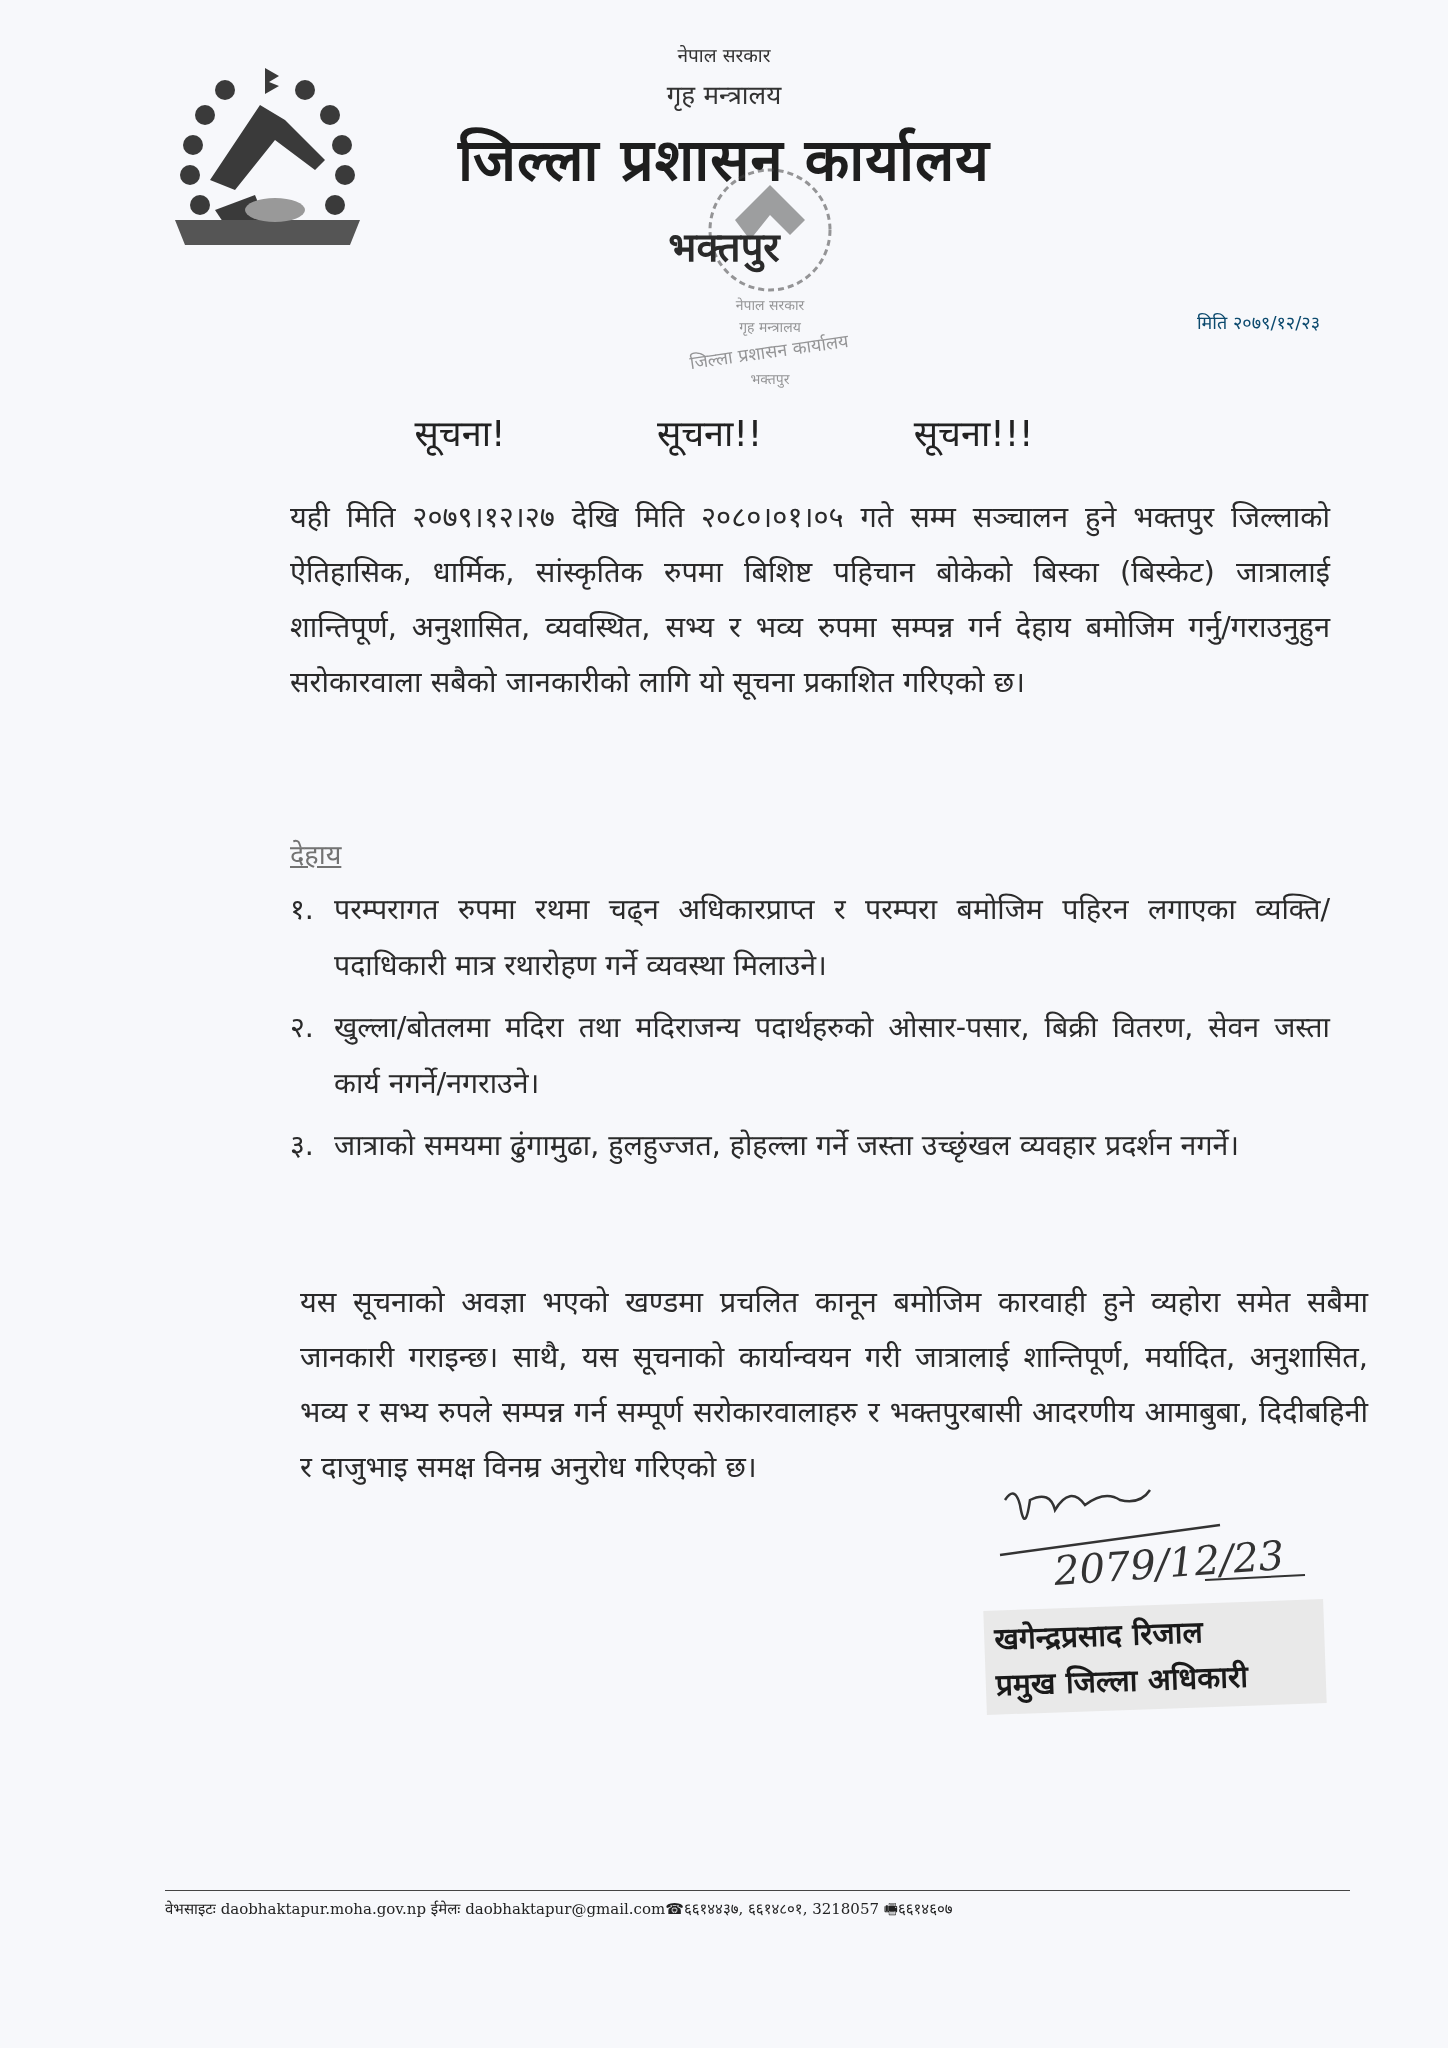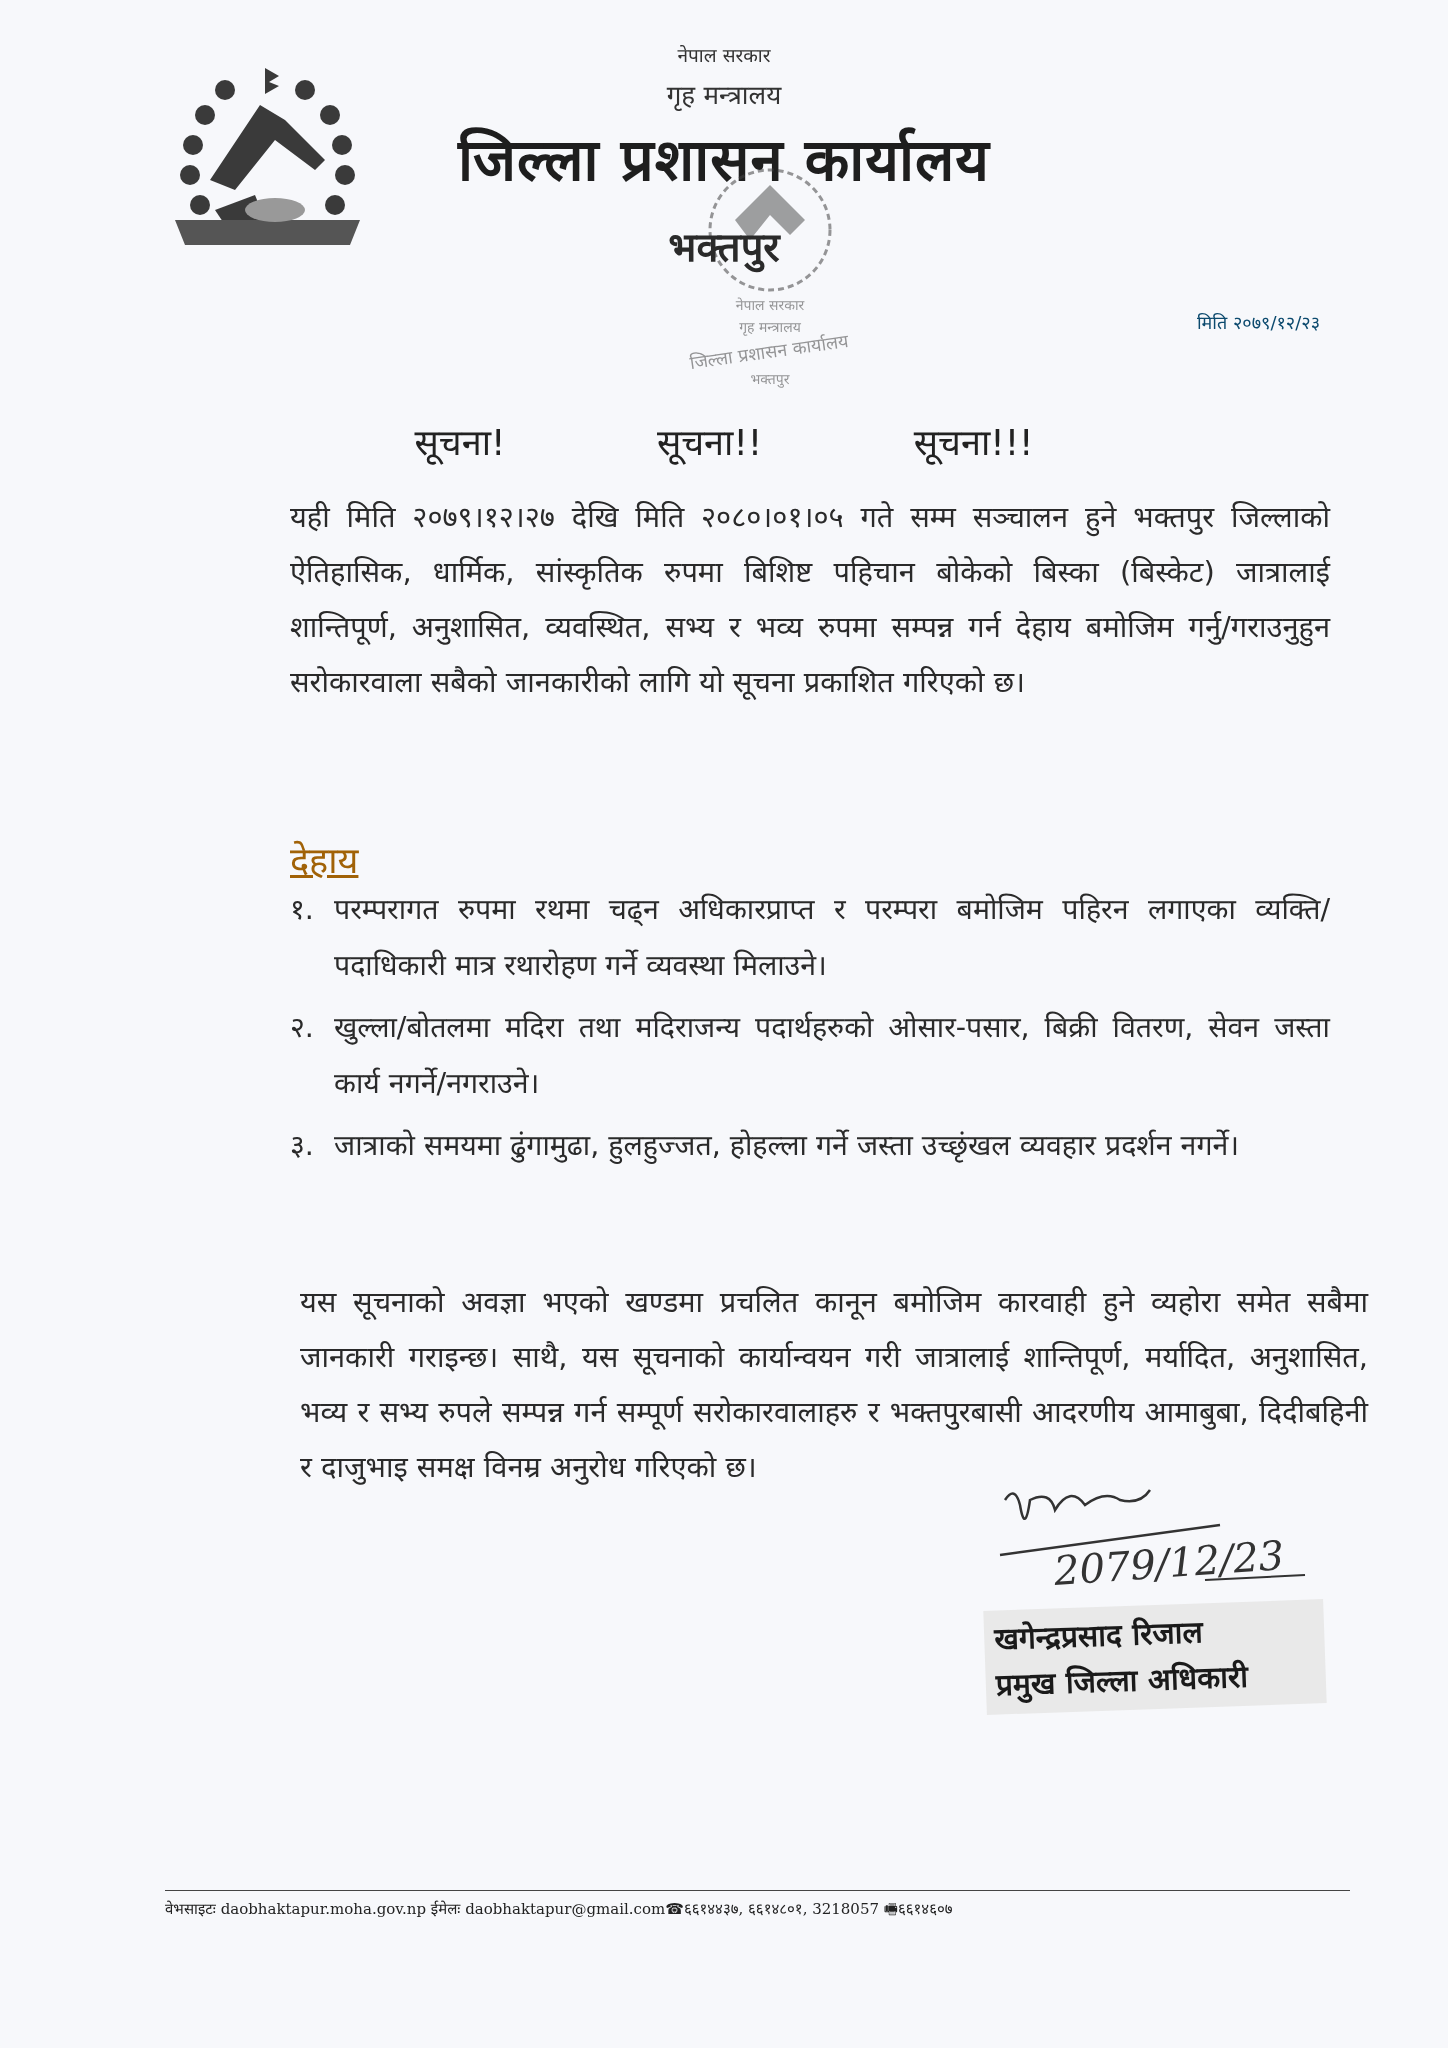--- a/index.html
+++ b/index.html
@@ -13,24 +13,24 @@
   }
   .abs { position: absolute; }
   .emblem { left: 165px; top: 60px; width: 205px; height: 200px; }
   .hdr-gov { left: 0; width: 1448px; top: 42px; text-align: center; font-size: 19px; color: #333; }
   .hdr-ministry { left: 0; width: 1448px; top: 76px; text-align: center; font-size: 26px; color: #333; }
   .hdr-office { left: 0; width: 1448px; top: 118px; text-align: center; font-size: 58px; font-weight: bold; color: #1e1e1e; letter-spacing: 1px; }
   .hdr-district { left: 0; width: 1448px; top: 218px; text-align: center; font-size: 40px; font-weight: bold; color: #2a2a2a; }
   .stamp { left: 665px; top: 160px; width: 210px; height: 240px; opacity: 0.55; }
   .date { right: 128px; top: 310px; font-size: 18px; color: #0c4a6e; }
   .notice-row { left: 0; width: 1448px; top: 404px; text-align: center; font-size: 36px; color: #222; }
-  .notice-row span { display: inline-block; margin: 13px 70px; }
+  .notice-row span { display: inline-block; margin: 4px 70px; }
   .para { left: 290px; width: 1040px; font-size: 29px; line-height: 55px; text-align: justify; color: #2a2a2a; }
   .p1 { top: 490px; }
-  .list-title { left: 290px; top: 835px; font-size: 36px; text-decoration: underline; color: #a16207; }
+  .list-title { left: 290px; top: 835px; font-size: 27px; text-decoration: underline; color: #737373; }
   .list { left: 290px; width: 1040px; top: 882px; font-size: 28.5px; line-height: 56px; color: #2a2a2a; }
   .li { display: flex; margin-bottom: 6px; }
   .li .num { width: 44px; flex: none; }
   .li .txt { flex: 1; text-align: justify; }
   .p2 { left: 262px; width: 1068px; top: 1275px; margin-left: 38px; }
   .sig { left: 995px; top: 1480px; width: 340px; height: 150px; }
   .signer { left: 985px; top: 1605px; width: 320px; background: #e9e9e9; padding: 6px 10px; font-weight: bold; font-size: 30px; line-height: 46px; color: #1a1a1a; transform: rotate(-2deg); }
   .footer-line { left: 165px; width: 1185px; top: 1890px; height: 1px; background: #444; }
   .footer { left: 165px; top: 1898px; font-family: "DejaVu Serif", serif; font-size: 15px; color: #222; white-space: nowrap; }
 </style>

